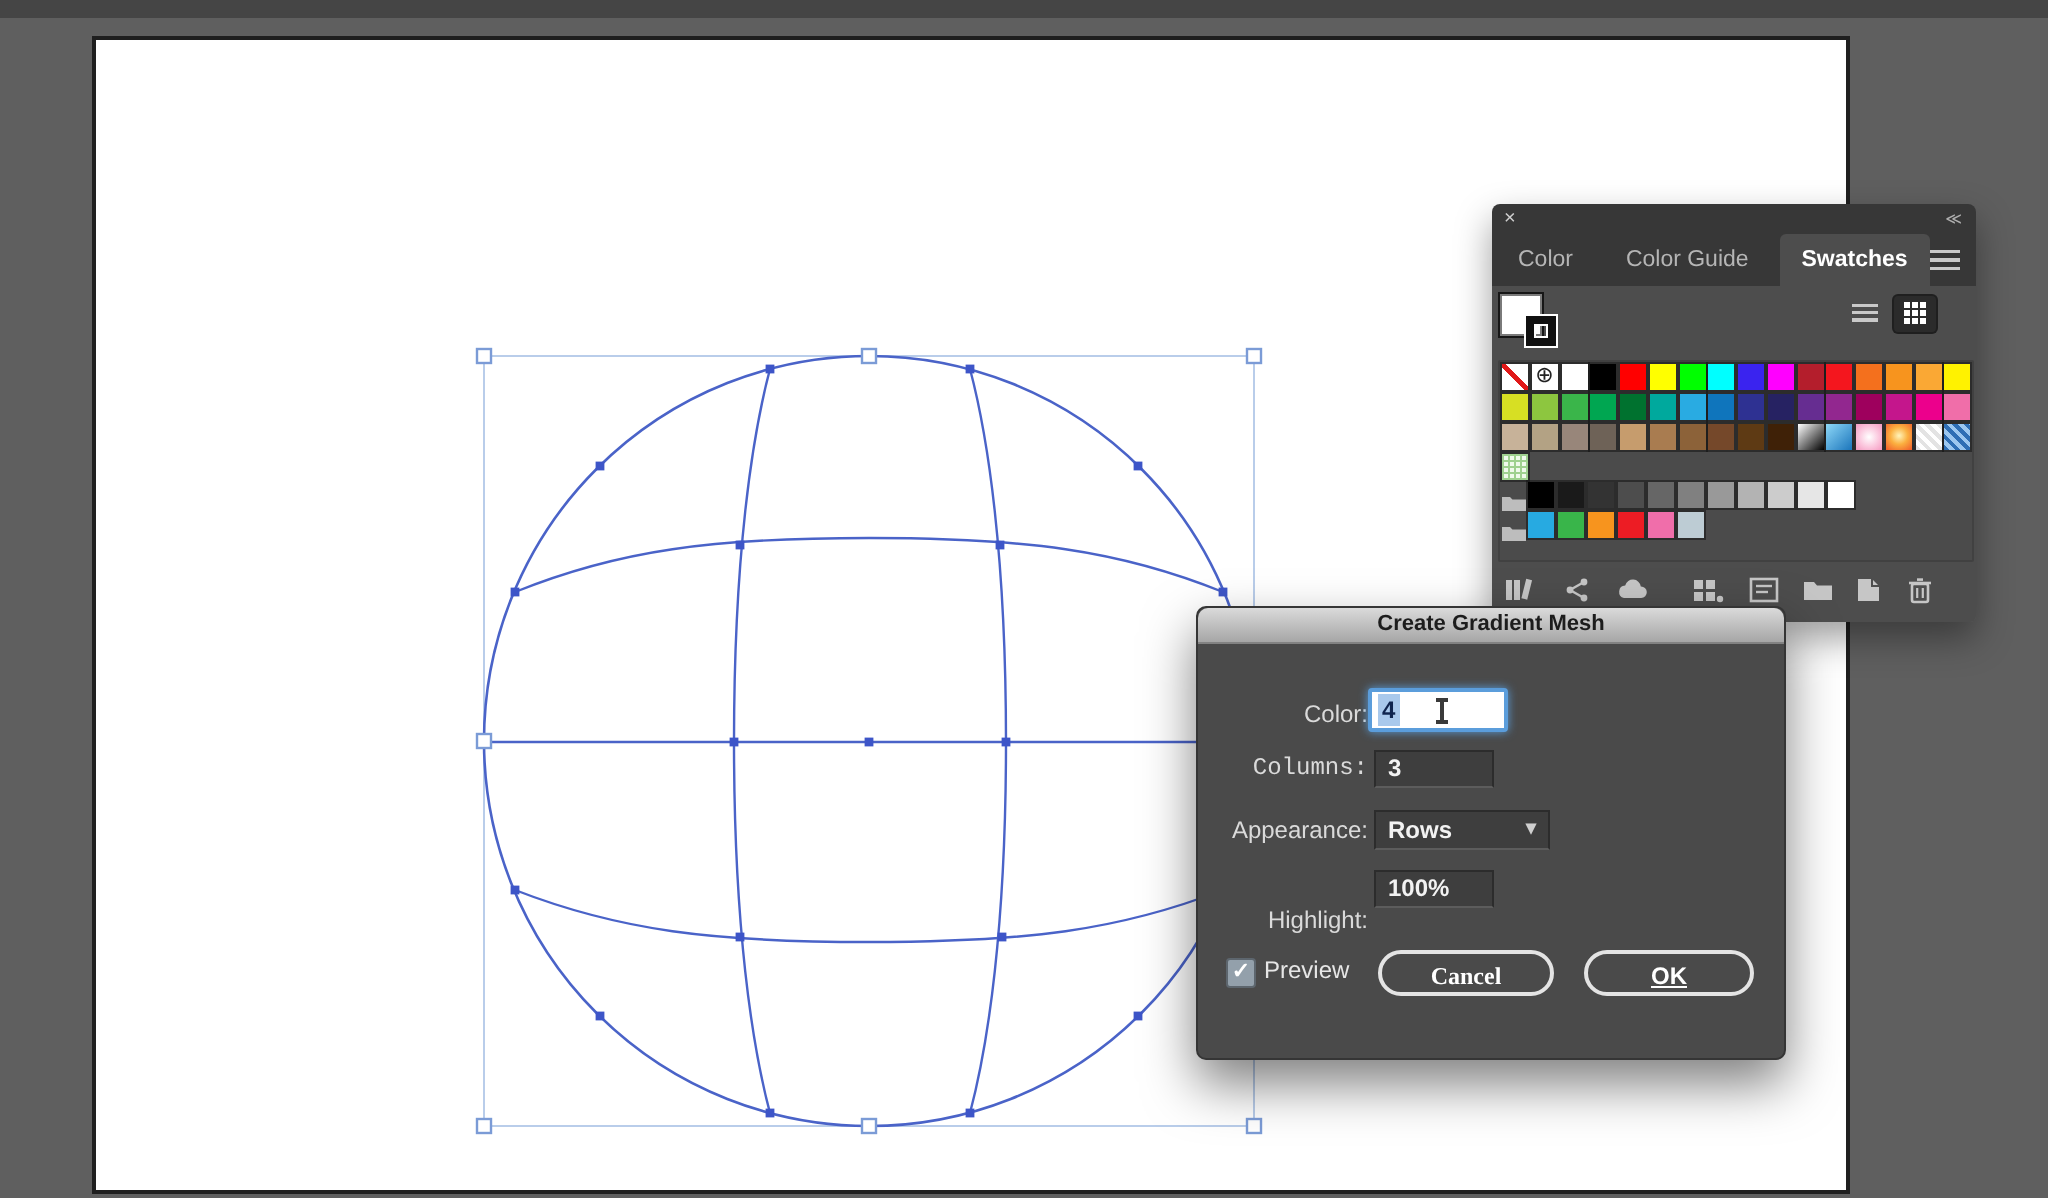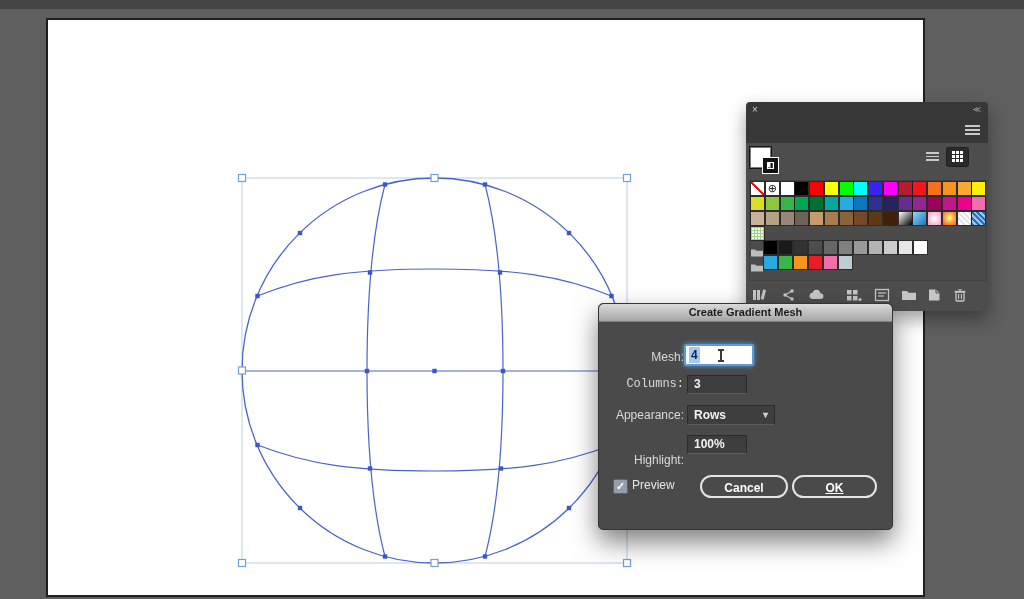--- a/index.html
+++ b/index.html
@@ -56,21 +56,21 @@
   .ibeam{position:absolute;left:34px;top:4px;width:2px;height:11px;background:#3a3a3a;}
   .ibeam:before,.ibeam:after{content:"";position:absolute;left:-2px;width:6px;height:2px;background:#3a3a3a;}
   .ibeam:before{top:-1px;} .ibeam:after{bottom:-1px;}
   .dselect{width:80px;height:18px;line-height:18px;}
   .dselect .chev{position:absolute;right:6px;top:0;color:#cfcfcf;font-size:10px;}
   .checkbox{position:absolute;left:14px;top:175px;width:13px;height:13px;background:#93a0ab;border:1px solid #5d666e;
     border-radius:2px;color:#fff;font-size:11px;line-height:13px;text-align:center;font-weight:bold;}
   .cb-label{position:absolute;left:33px;top:174px;font-size:12px;color:#e6e6e6;}
   .pill{position:absolute;top:171px;height:23px;background:rgba(0,0,0,0);border:2px solid #e4e4e4;border-radius:13px;
     color:#ffffff;font-size:12px;font-weight:bold;text-align:center;line-height:20px;font-family:"Liberation Sans",sans-serif;}
-  #cancel-btn{left:101px;width:88px;}
+  #cancel-btn{left:90px;width:88px;font-family:Liberation Serif, serif;}
   #ok-btn{left:193px;width:85px;text-decoration:underline;}
 </style>
 </head>
 <body>
 
 <div id="stage">
 
   <div id="top-strip" class="abs"></div>
 
   <div id="artboard" class="abs"></div>
@@ -111,20 +111,25 @@
       <rect x="431" y="559.5" width="7" height="7" fill="#ffffff" stroke="#7b9bd6" stroke-width="1.2"></rect>
       <rect x="623.5" y="559.5" width="7" height="7" fill="#ffffff" stroke="#7b9bd6" stroke-width="1.2"></rect>
     </svg>
 
   <div id="swatches-panel" class="abs">
     <div class="panel-header abs">
       <span class="panel-close abs">×</span>
       <span class="panel-collapse abs">≪</span>
     </div>
     <div class="tab-bar abs">
+      <div id="tab-row">
+        <span class="tab">Color</span>
+        <span class="tab">Color Guide</span>
+        <span class="tab active">Swatches</span>
+      </div>
       <div class="panel-menu abs"></div>
     </div>
     <div class="panel-body abs">
       <div class="fill-proxy abs"></div>
       <div class="stroke-proxy abs"></div>
       <div class="view-btn abs" id="list-view-btn">
         <span class="list-lines"></span>
       </div>
       <div class="view-btn abs" id="grid-view-btn">
         <svg width="21" height="18">
@@ -258,21 +263,21 @@
               <line x1="6.6" y1="6" x2="6.6" y2="11" stroke="#c6c6c6" stroke-width="1.1"></line>
               <line x1="9.4" y1="6" x2="9.4" y2="11" stroke="#c6c6c6" stroke-width="1.1"></line>
             </svg></div>
         </div>
     </div>
   </div>
 
   <div id="gradient-mesh-dialog" class="abs">
     <div class="dialog-title abs">Create Gradient Mesh</div>
 
-    <span class="dlabel" style="top:46px;">Mesh:</span>
+    <span class="dlabel" style="top:46px;">Color:</span>
     <div class="focusfield" style="top:40px;">
       <span class="selhl">4</span>
       <span class="ibeam"></span>
     </div>
 
     <span class="dlabel" style="top:73px;font-family:Liberation Mono, monospace;">Columns:</span>
     <div class="dfield num" style="top:71px;">3</div>
 
     <span class="dlabel" style="top:104px;">Appearance:</span>
     <div class="dfield dselect" style="top:101px;">

